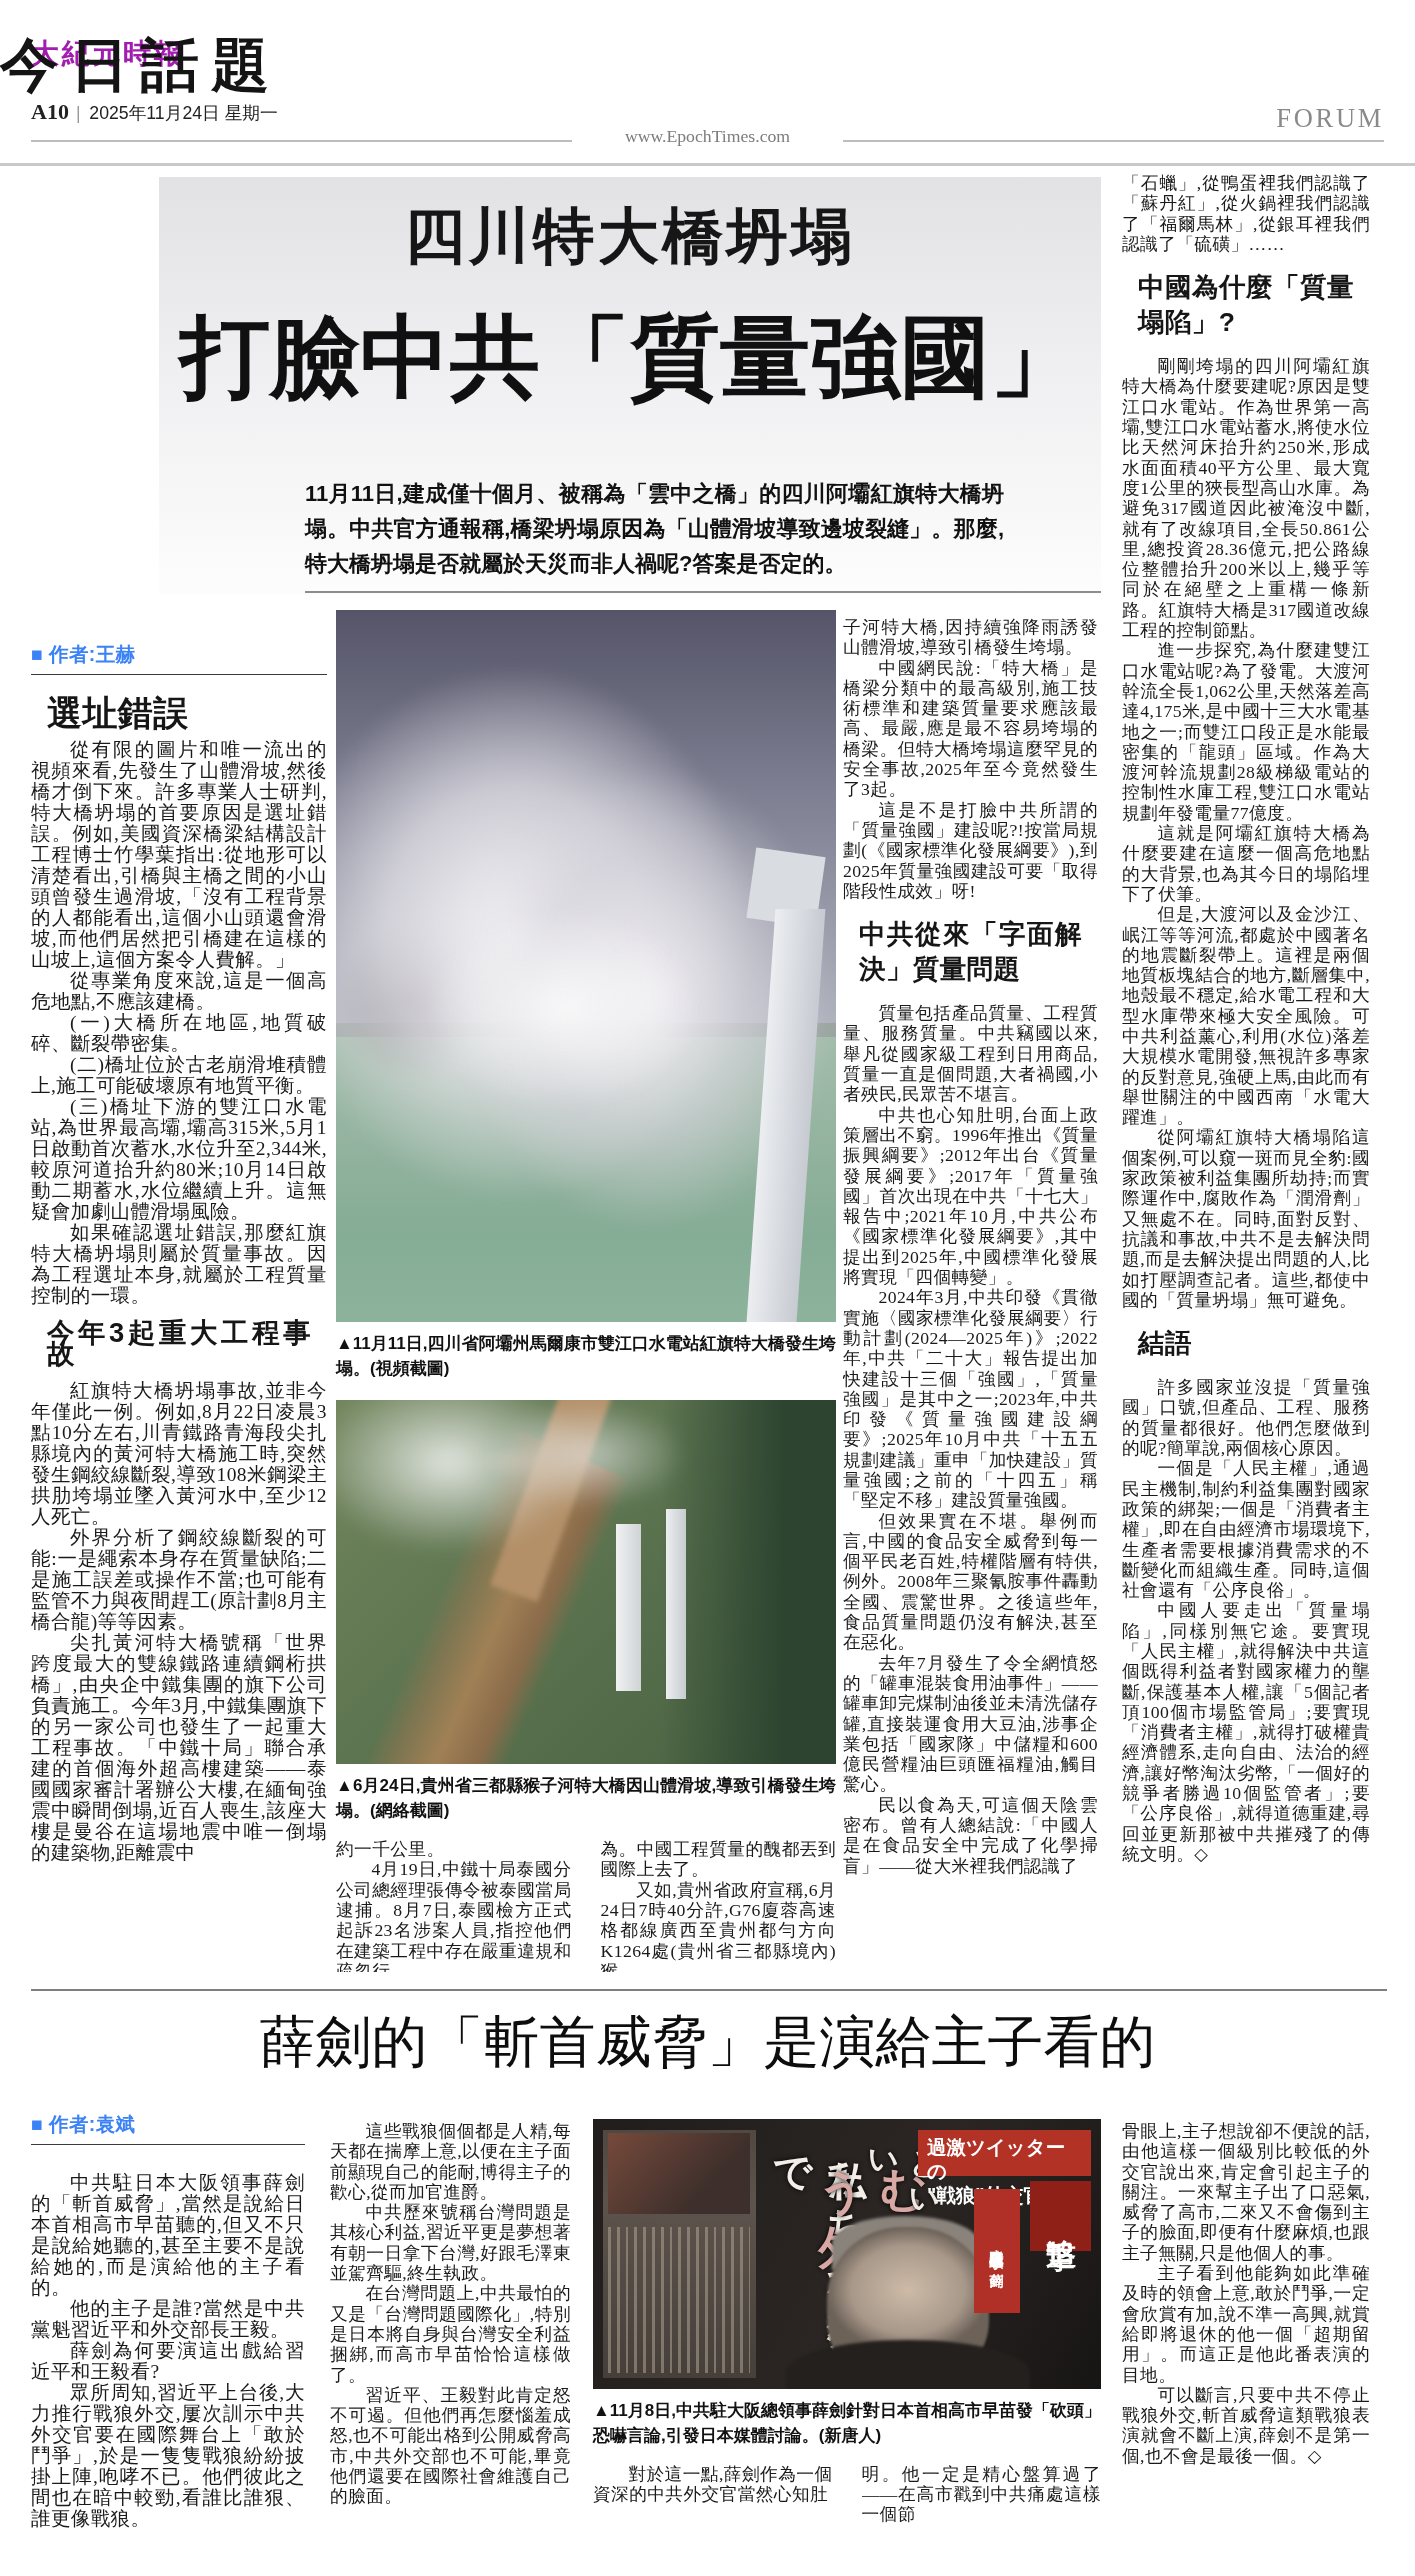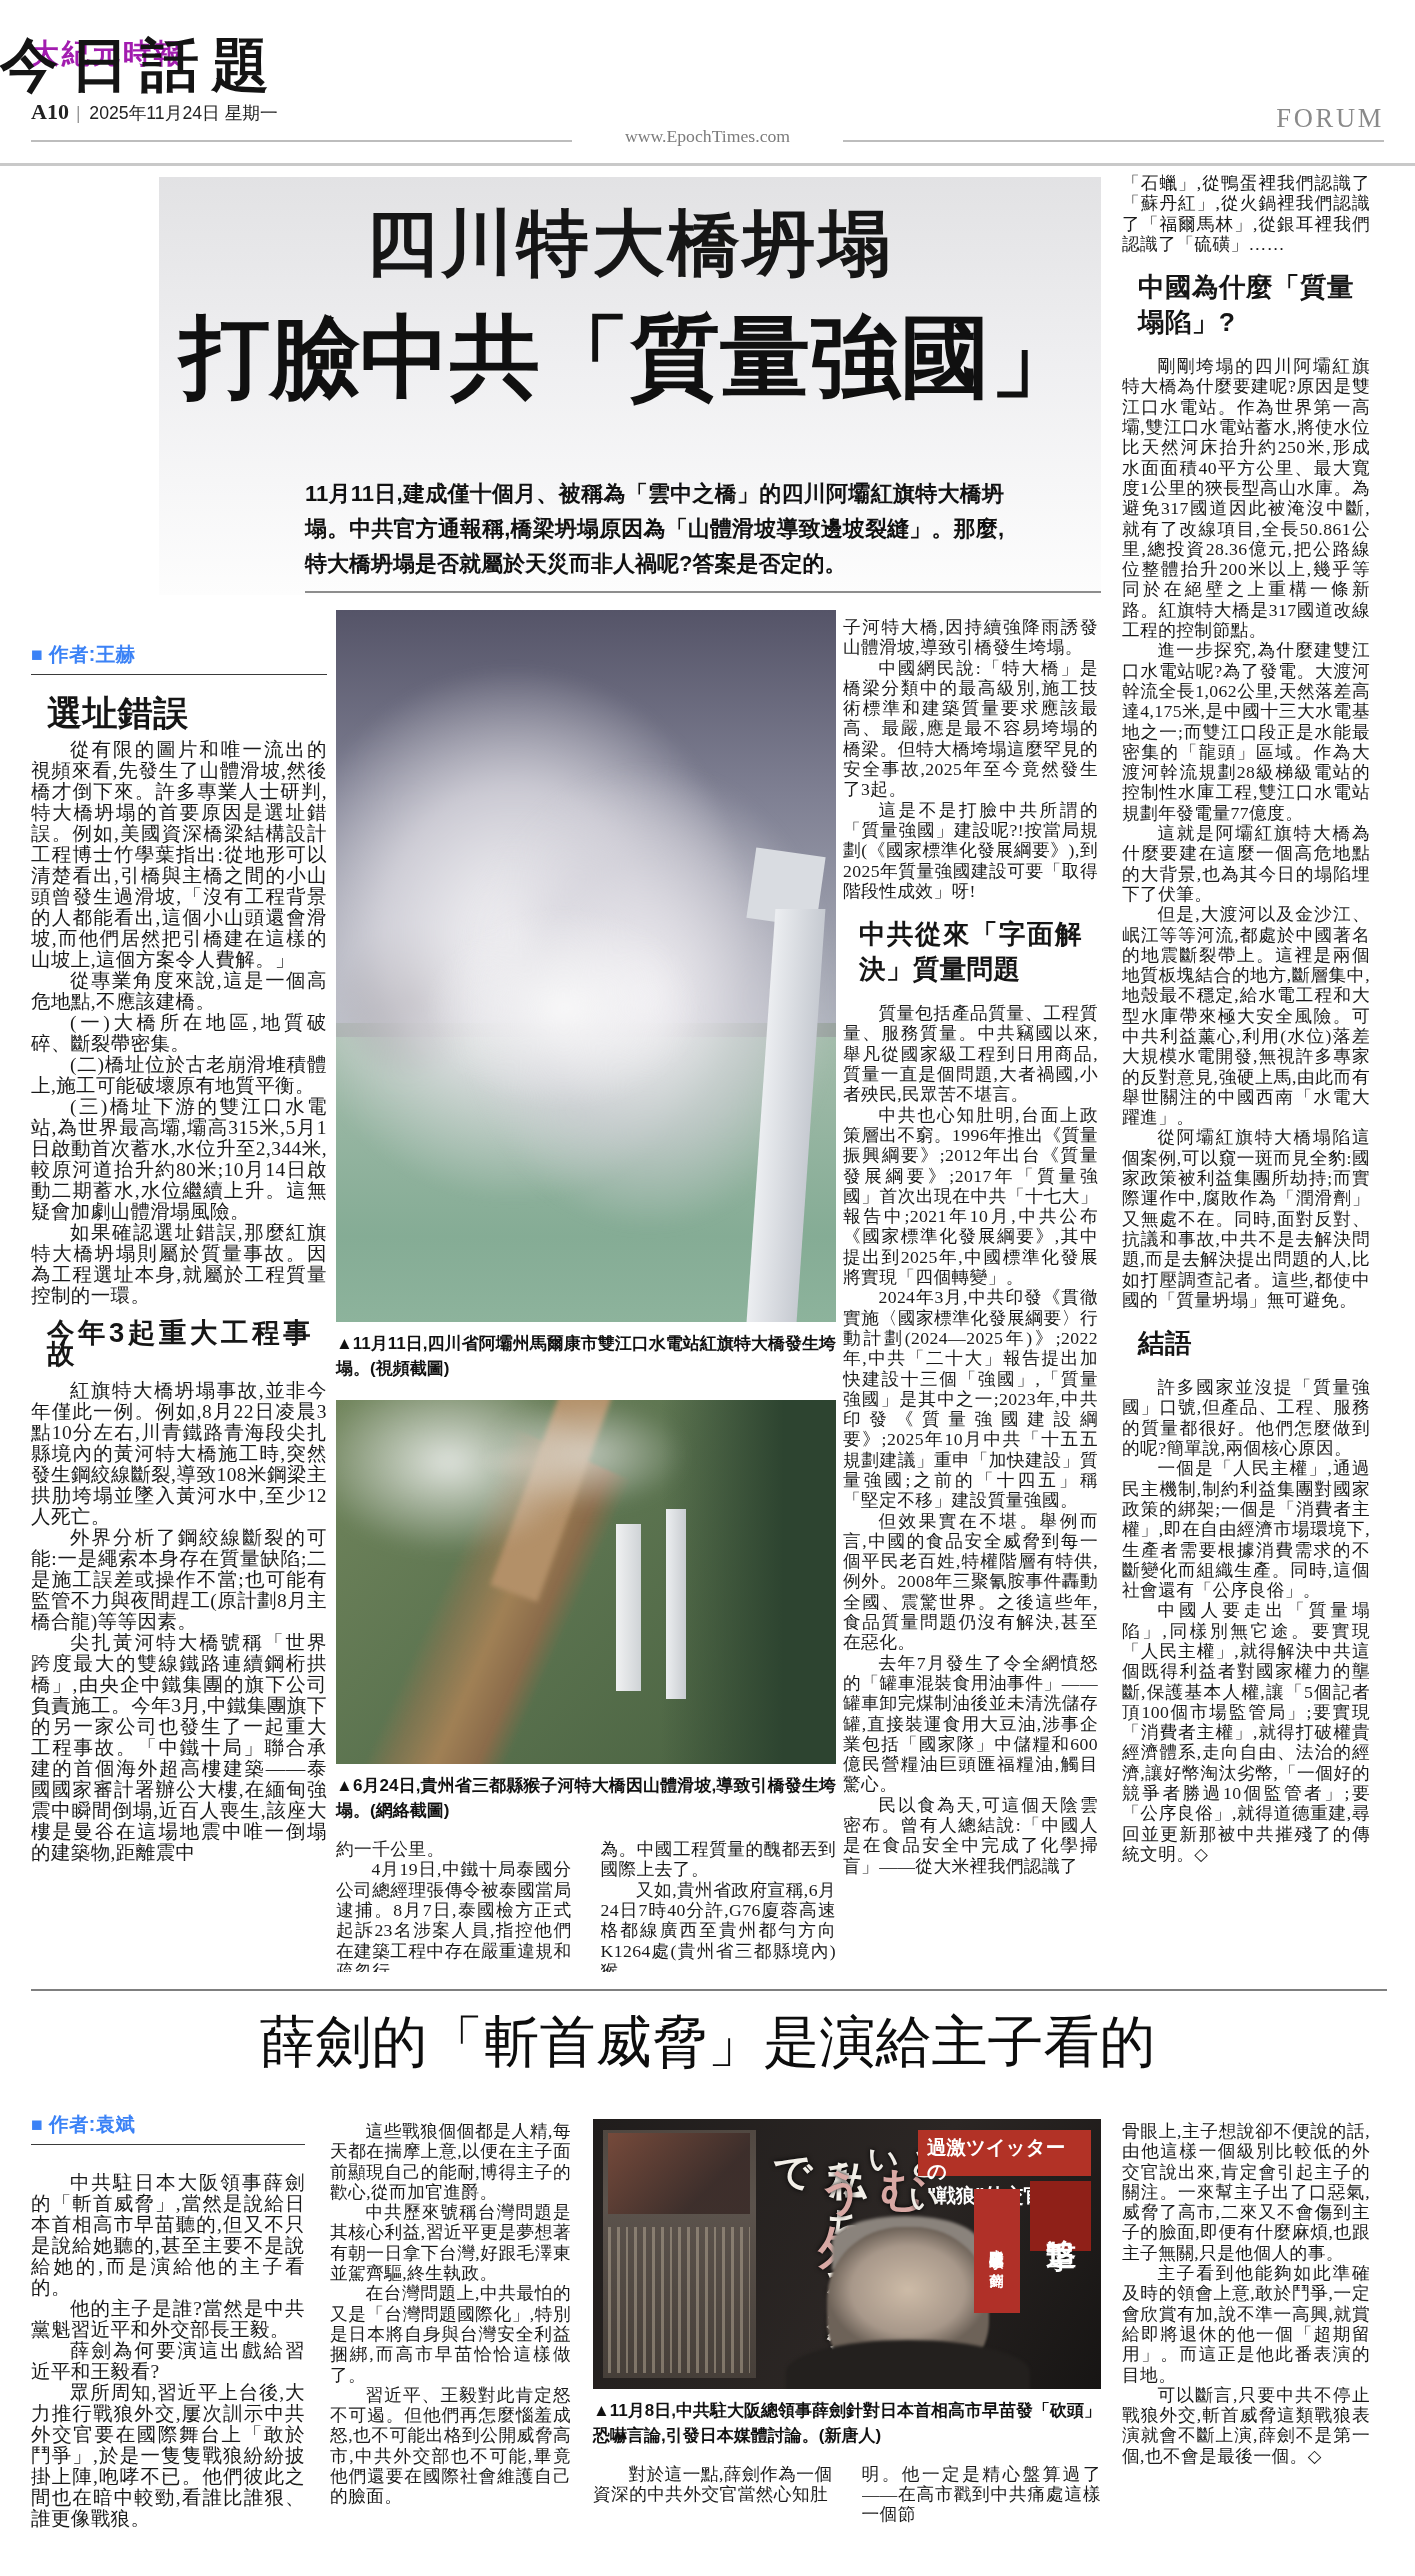--- a/index.html
+++ b/index.html
@@ -14,21 +14,21 @@
   .dateline .sep{color:#999;margin-right:8.8px;}
   .section-title{left:0;right:0;top:26.5px;text-align:left;font-size:58px;font-weight:bold;letter-spacing:12.4px;color:#141414;}
   .forum{right:31px;top:103px;font-size:26.5px;color:#8a8a8a;letter-spacing:2.7px;}
   .urlrow{left:0;right:0;top:126px;text-align:center;font-size:17.7px;color:#7c7c7c;}
   .urlline{top:140px;height:1.8px;background:#bdbdbd;}
   .rule-header{left:0;right:0;top:163px;height:2.7px;background:#c9c9c9;}
 
   
   .hl-box{left:159px;top:177px;width:942px;height:418px;
           background:linear-gradient(180deg,#e2e2e4 0%,#efeff1 45%,#fdfdfd 100%);}
-  .hl1{left:159px;top:196px;width:942px;text-align:center;font-size:72px;font-weight:bold;color:#161616;letter-spacing:3.5px;}
+  .hl1{left:159px;top:196px;width:942px;text-align:center;font-size:61px;font-weight:bold;color:#161616;letter-spacing:3.5px;}
   .hl2{left:159px;top:297px;width:942px;text-align:center;font-size:90px;font-weight:bold;color:#101010;}
   .lede{left:305px;top:476px;width:699px;font-family:"Liberation Sans","DejaVu Sans",sans-serif;
         font-weight:bold;font-size:22px;line-height:35px;color:#111;text-align:justify;}
   .rule-lede{left:305px;top:591px;width:796px;height:1.8px;background:#8d8d8d;}
 
   
   .col{overflow:hidden;text-align:justify;}
   .col p{margin:0;text-indent:2em;}
   .col p.noindent{text-indent:0;}
   .bt{font-size:17.7px;line-height:20.3px;letter-spacing:0.4px;}

